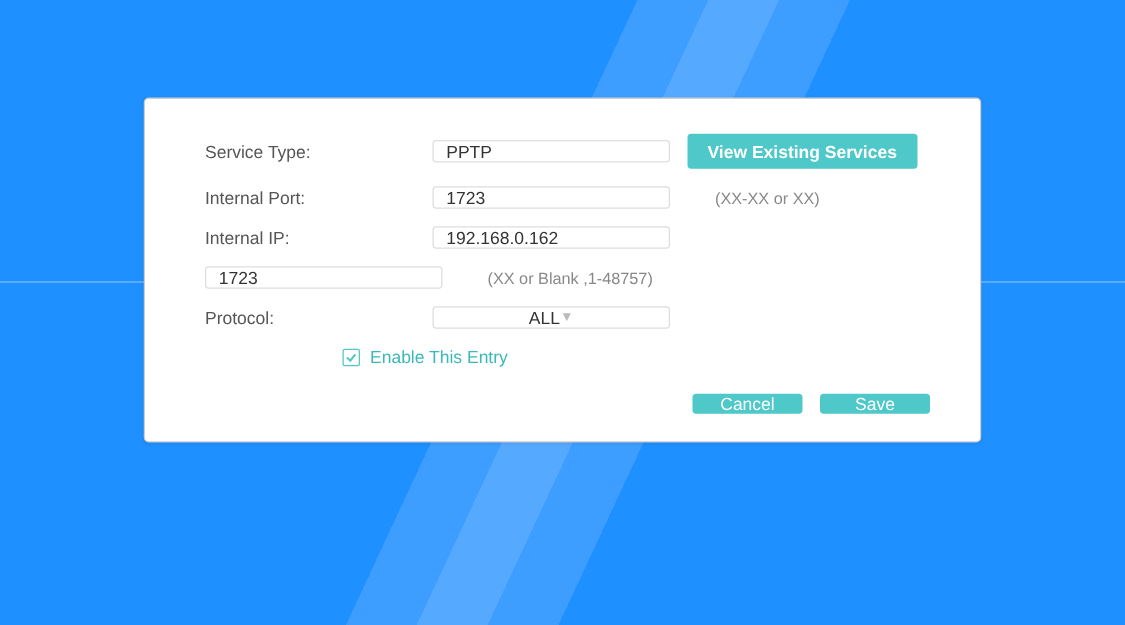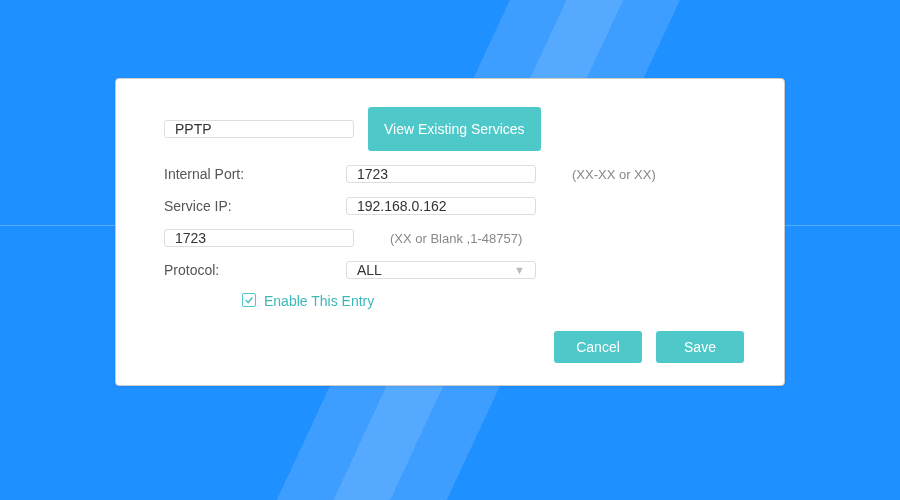--- a/index.html
+++ b/index.html
@@ -66,48 +66,48 @@
   }
   .field input {
     border: none;
     outline: none;
     width: 100%;
     font-size: 14px;
     color: #333;
     background: transparent;
   }
   .select {
-    justify-content: space-between;
+    justify-content: center;
     cursor: pointer;
   }
   .chev {
     color: #bbb;
     font-size: 11px;
   }
   .hint {
     margin-left: 36px;
     color: #888;
     font-size: 13px;
   }
   .btn {
     background: #4ec8c8;
     color: #fff;
     border: none;
     border-radius: 3px;
-    height: 32px;
+    height: 16px;
     padding: 0 16px;
     font-size: 14px;
     cursor: pointer;
     margin-left: 14px;
   }
-  .btn.small { height: 44px; }
+  .btn.small { height: 28px; font-weight: bold; }
   .checkbox-row {
     display: flex;
-    align-items: flex-start;
-    margin-left: 78px;
+    align-items: flex-end;
+    margin-left: 110px;
     margin-top: 6px;
     margin-bottom: 22px;
   }
   .cb {
     width: 14px;
     height: 14px;
     border: 1px solid #4ec8c8;
     border-radius: 2px;
     display: inline-flex;
     align-items: center;
@@ -130,36 +130,37 @@
   .footer .btn { margin-left: 0; min-width: 88px; }
 </style>
 </head>
 <body>
 
 <div class="bg"></div>
 
 <div class="panel">
 
   <div class="row">
+    <div class="label">Service Type:</div>
     <div class="field">
       <input value="PPTP" style="">
     </div>
     <button class="btn small">View Existing Services</button>
   </div>
 
   <div class="row">
     <div class="label">Internal Port:</div>
     <div class="field">
       <input value="1723" style="">
     </div>
     <div class="hint">(XX-XX or XX)</div>
   </div>
 
   <div class="row">
-    <div class="label">Service IP:</div>
+    <div class="label">Internal IP:</div>
     <div class="field">
       <input value="192.168.0.162" style="">
     </div>
   </div>
 
   <div class="row">
     <div class="field">
       <input value="1723" style="">
     </div>
     <div class="hint">(XX or Blank ,1-48757)</div>

